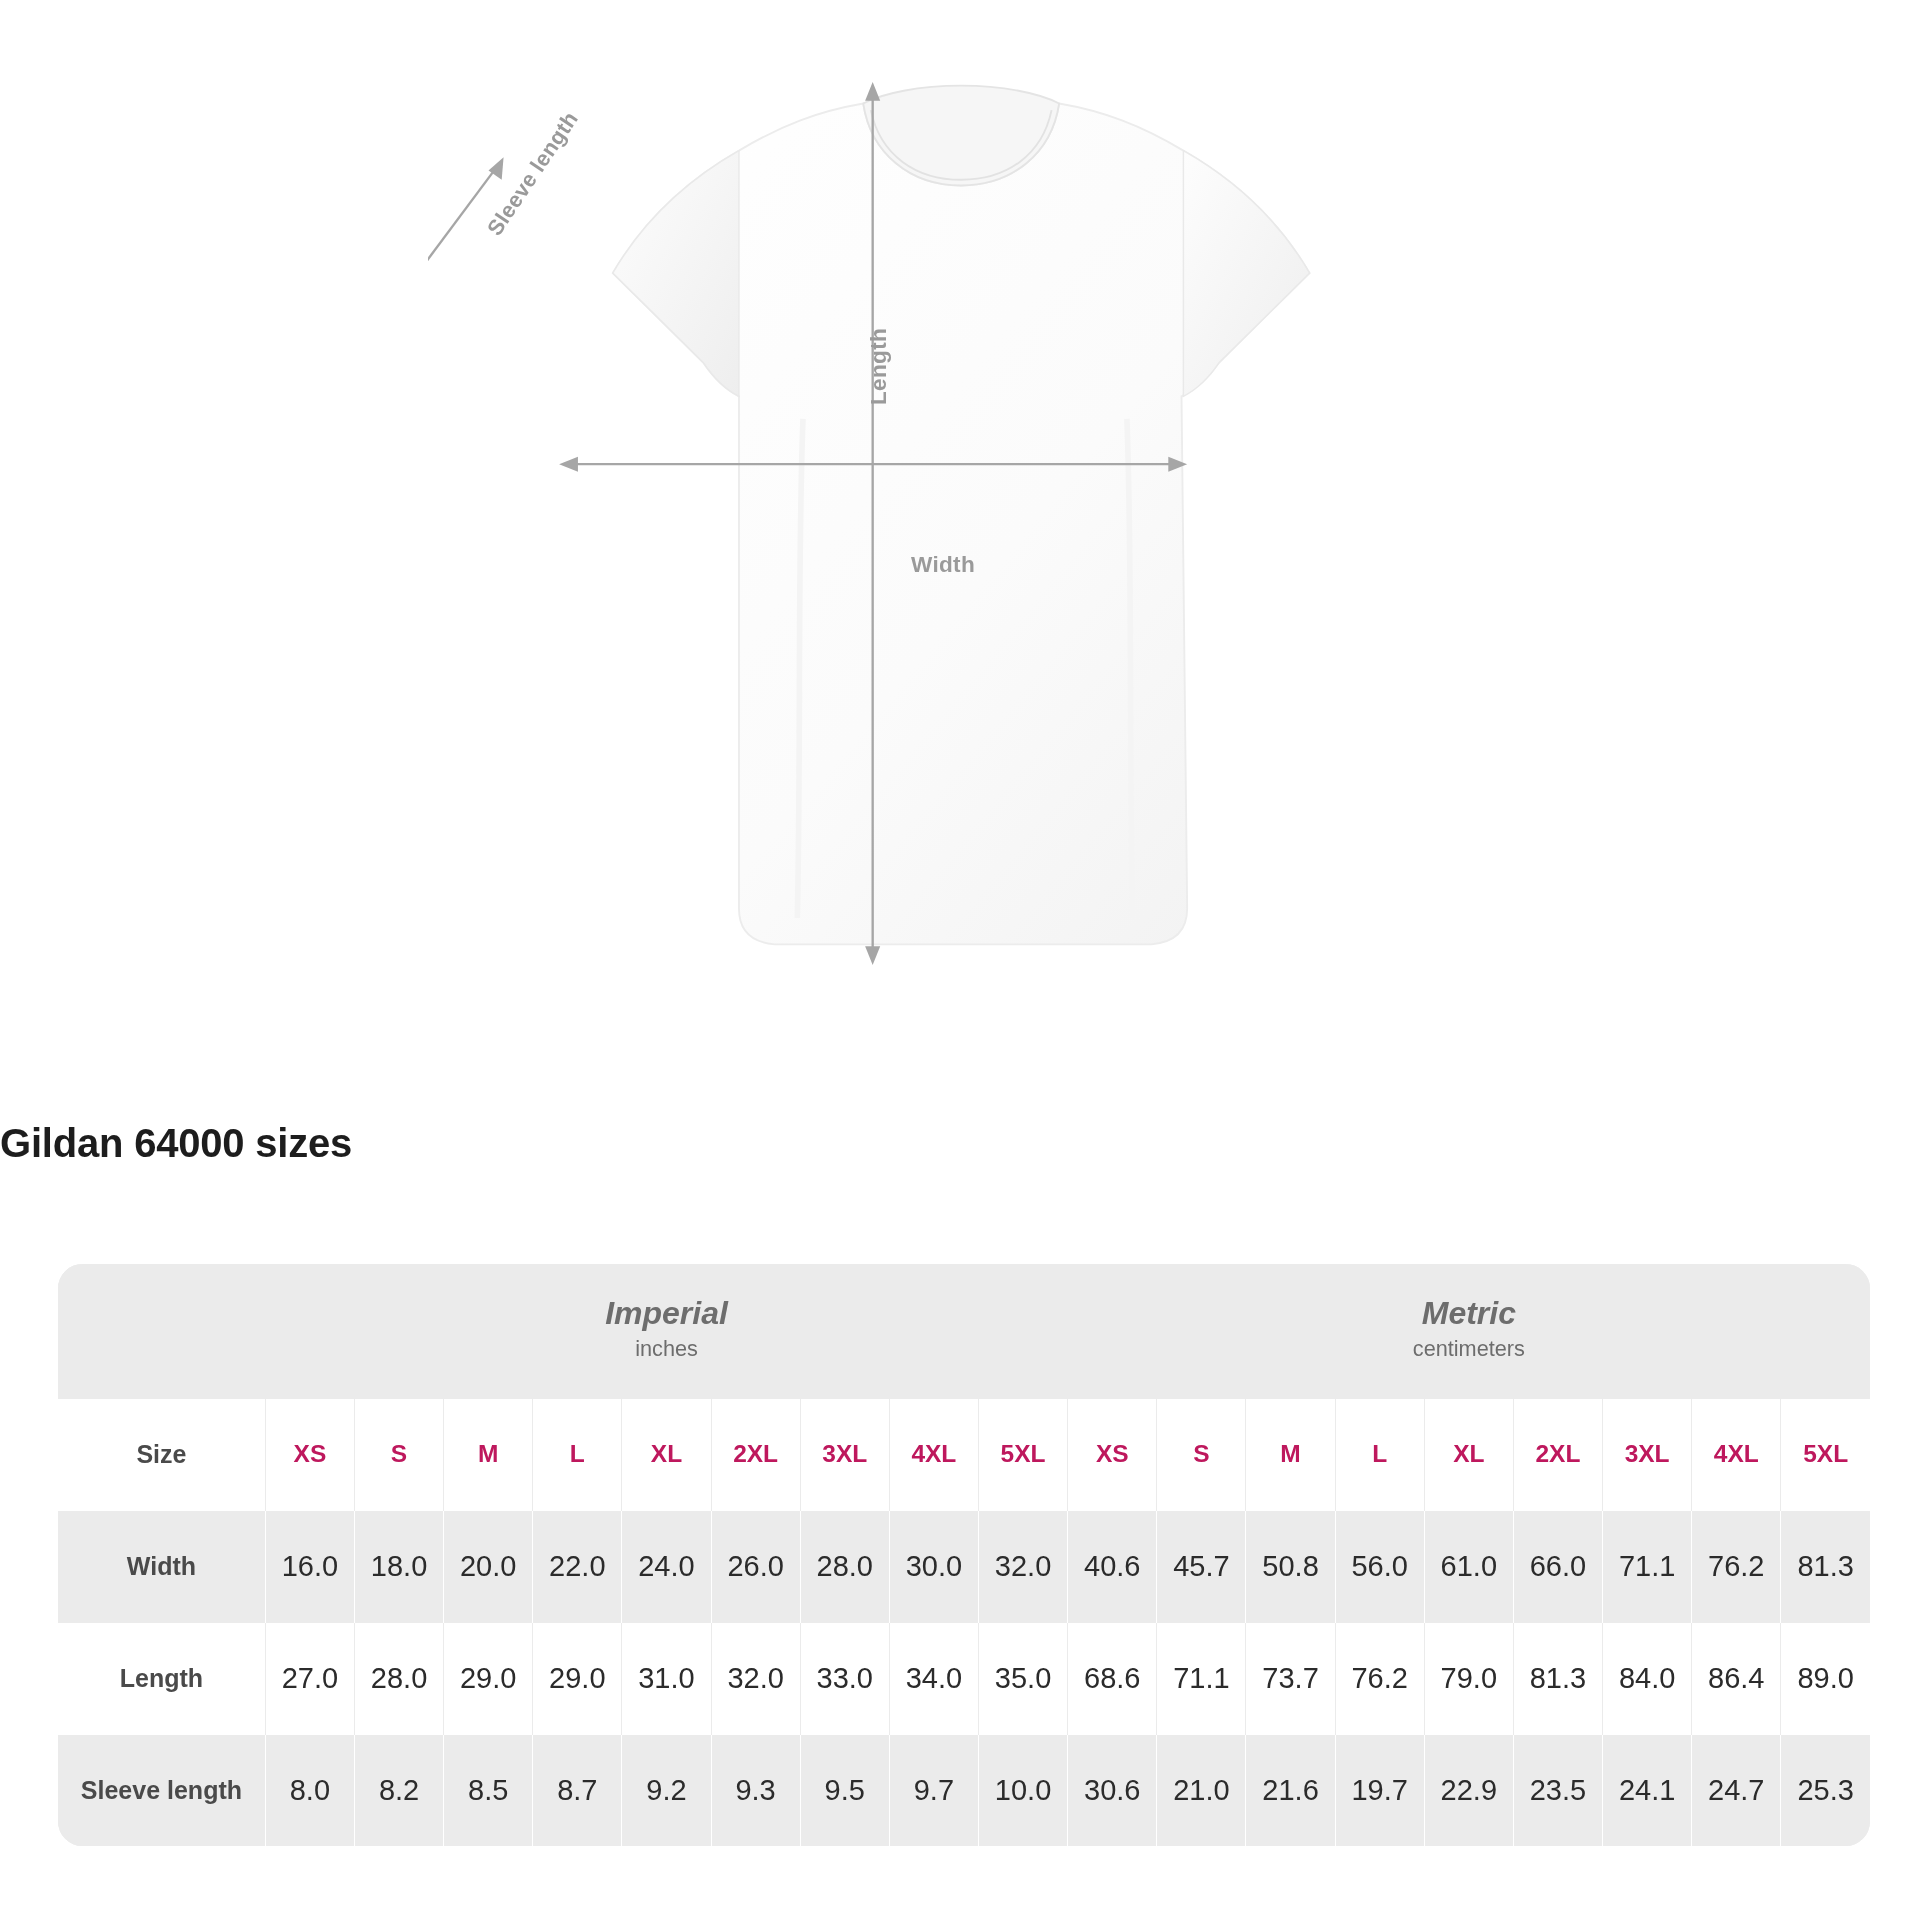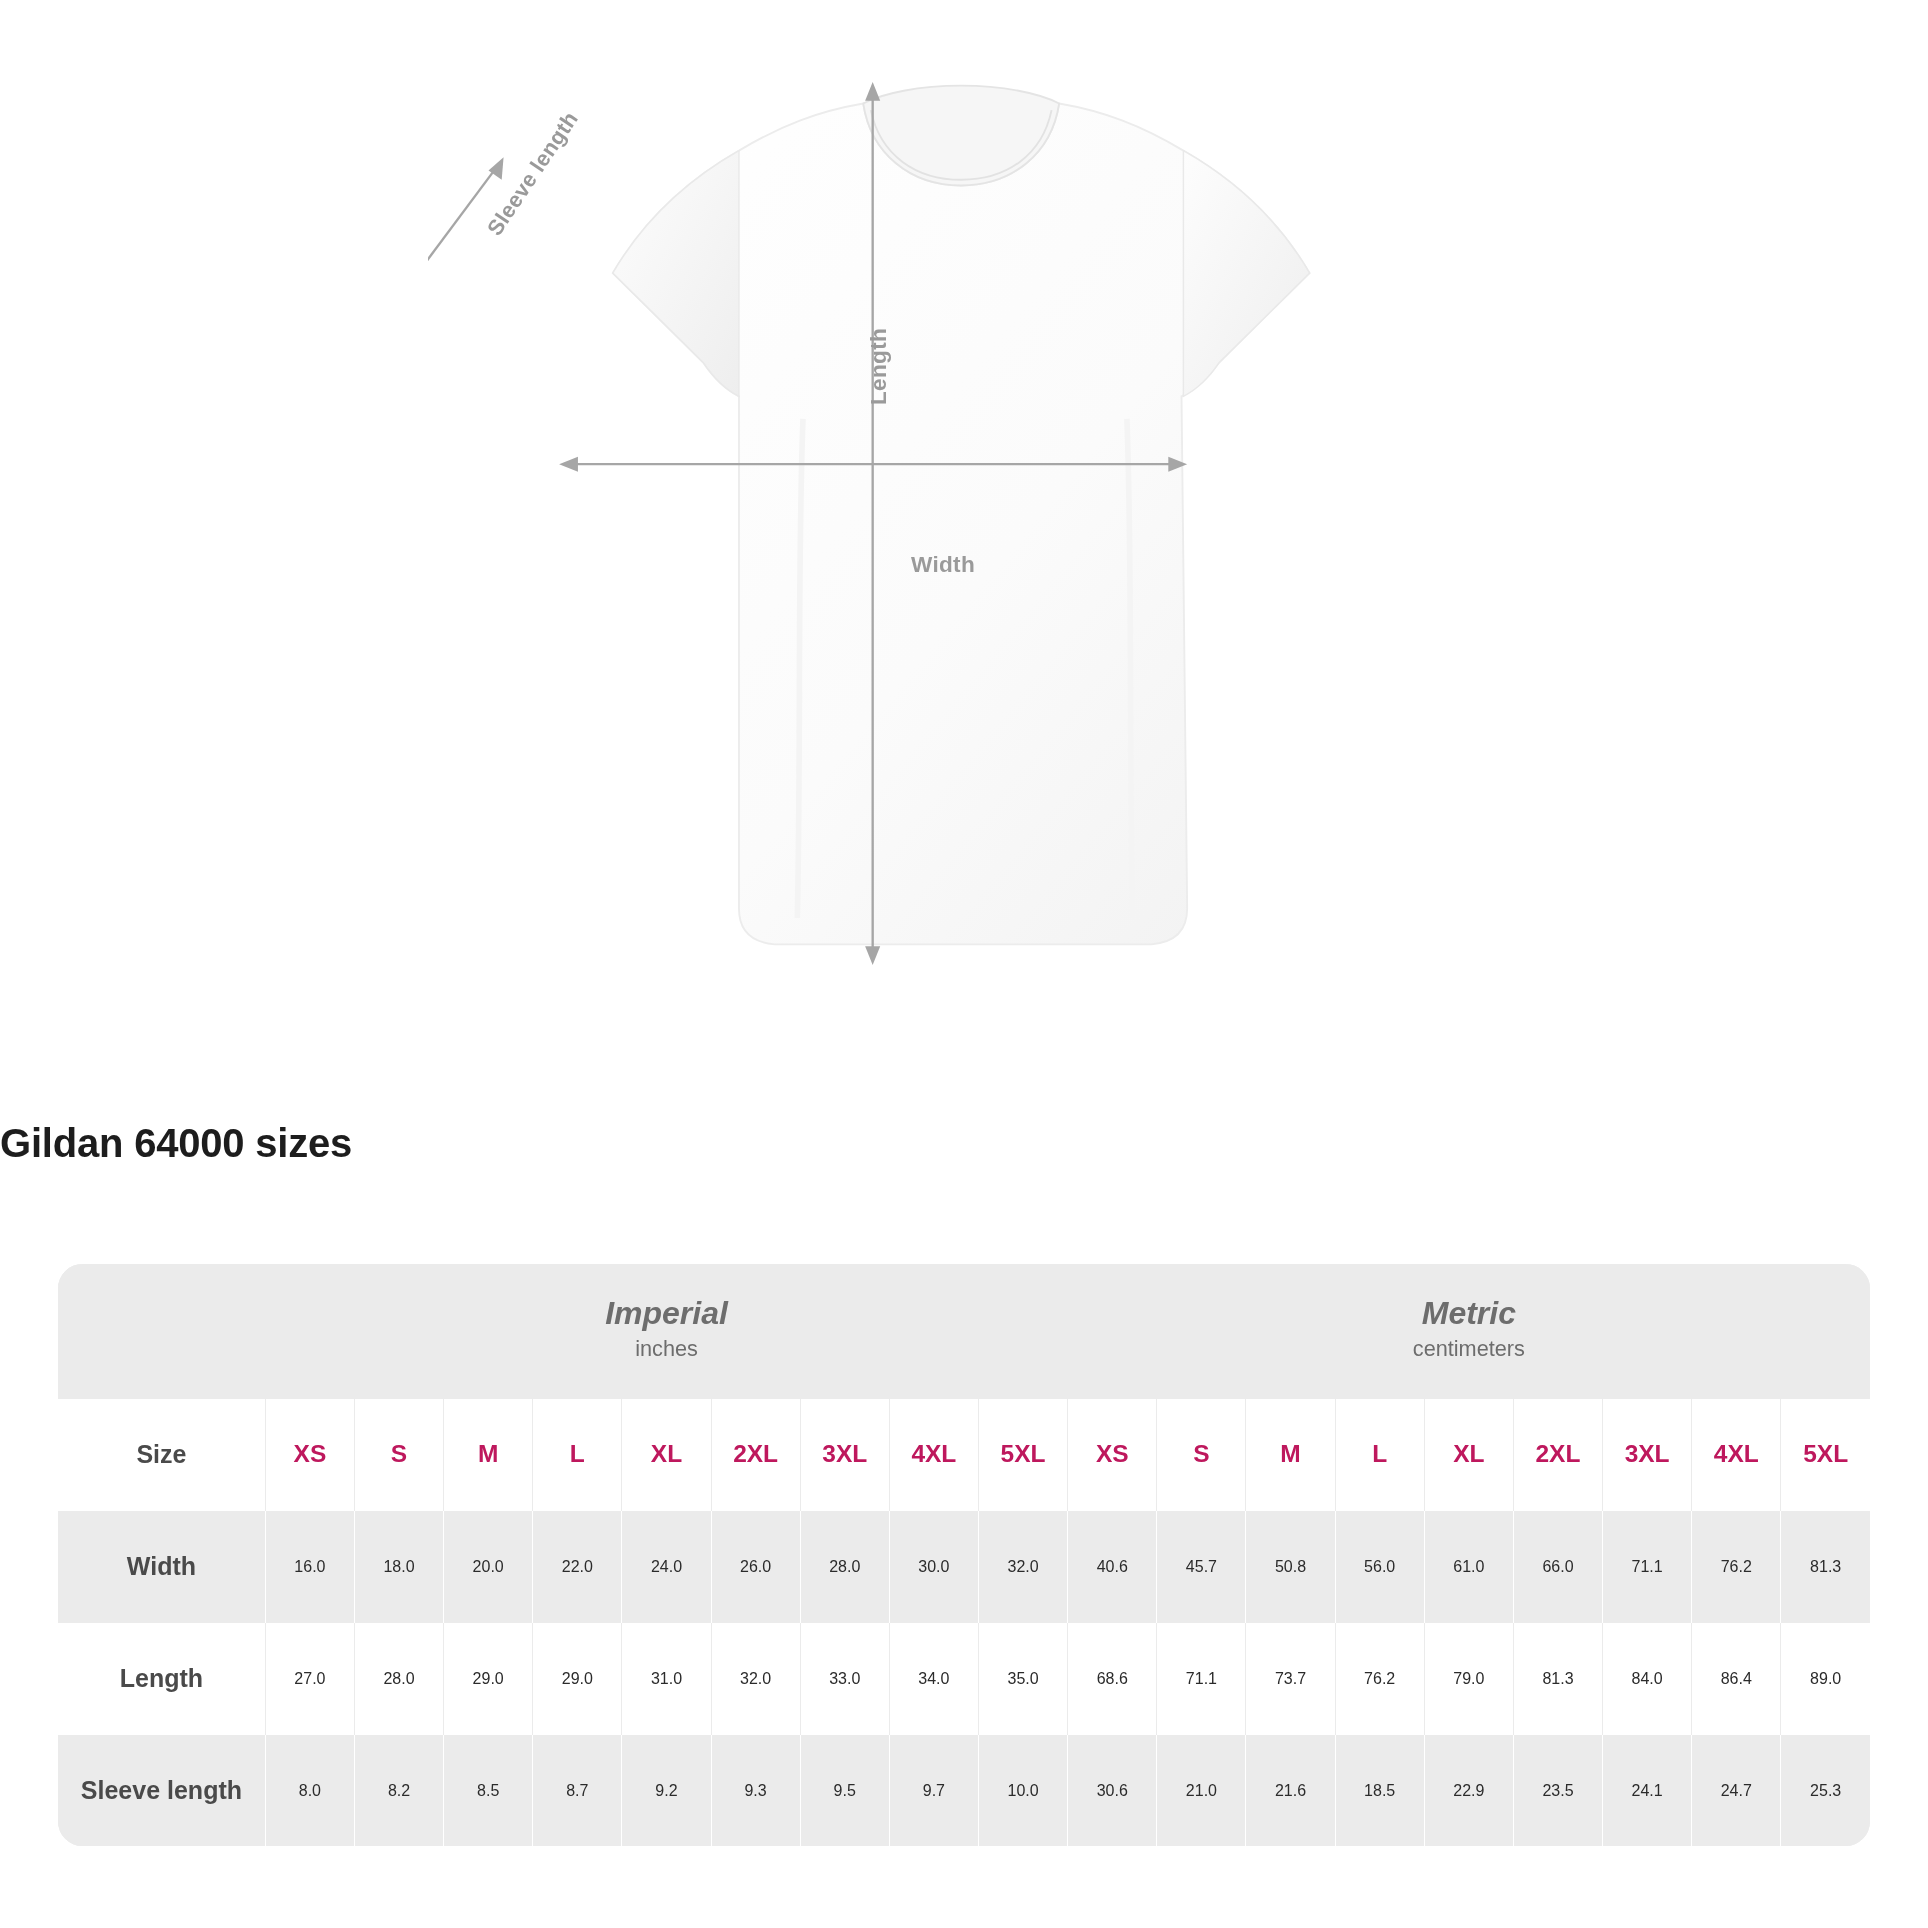--- a/index.html
+++ b/index.html
@@ -141,21 +141,21 @@
     background: #ffffff;
     font-size: 24.5px;
     font-weight: bold;
     color: #be185d;
     height: 111px;
     border-right: 1.9px solid #ebebeb;
   }
   .hdr-cell.last { border-right: none; }
 
   .data-cell {
-    font-size: 16px;
+    font-size: 29px;
     color: #2b2b2b;
     height: 111px;
     background: #ffffff;
     border-right: 1.9px solid #ebebeb;
     border-top: 1.9px solid #ebebeb;
   }
   .data-cell.last { border-right: none; }
   tr.shaded .data-cell {
     background: #ebebeb;
     border-right: 1.9px solid #ffffff;
@@ -331,21 +331,21 @@
             <td class="data-cell">8.5</td>
             <td class="data-cell">8.7</td>
             <td class="data-cell">9.2</td>
             <td class="data-cell">9.3</td>
             <td class="data-cell">9.5</td>
             <td class="data-cell">9.7</td>
             <td class="data-cell">10.0</td>
             <td class="data-cell">30.6</td>
             <td class="data-cell">21.0</td>
             <td class="data-cell">21.6</td>
-            <td class="data-cell">18.5</td>
+            <td class="data-cell">19.7</td>
             <td class="data-cell">22.9</td>
             <td class="data-cell">23.5</td>
             <td class="data-cell">24.1</td>
             <td class="data-cell">24.7</td>
             <td class="data-cell last">25.3</td>
           </tr>
         </tbody>
     </table>
   </div>
 

